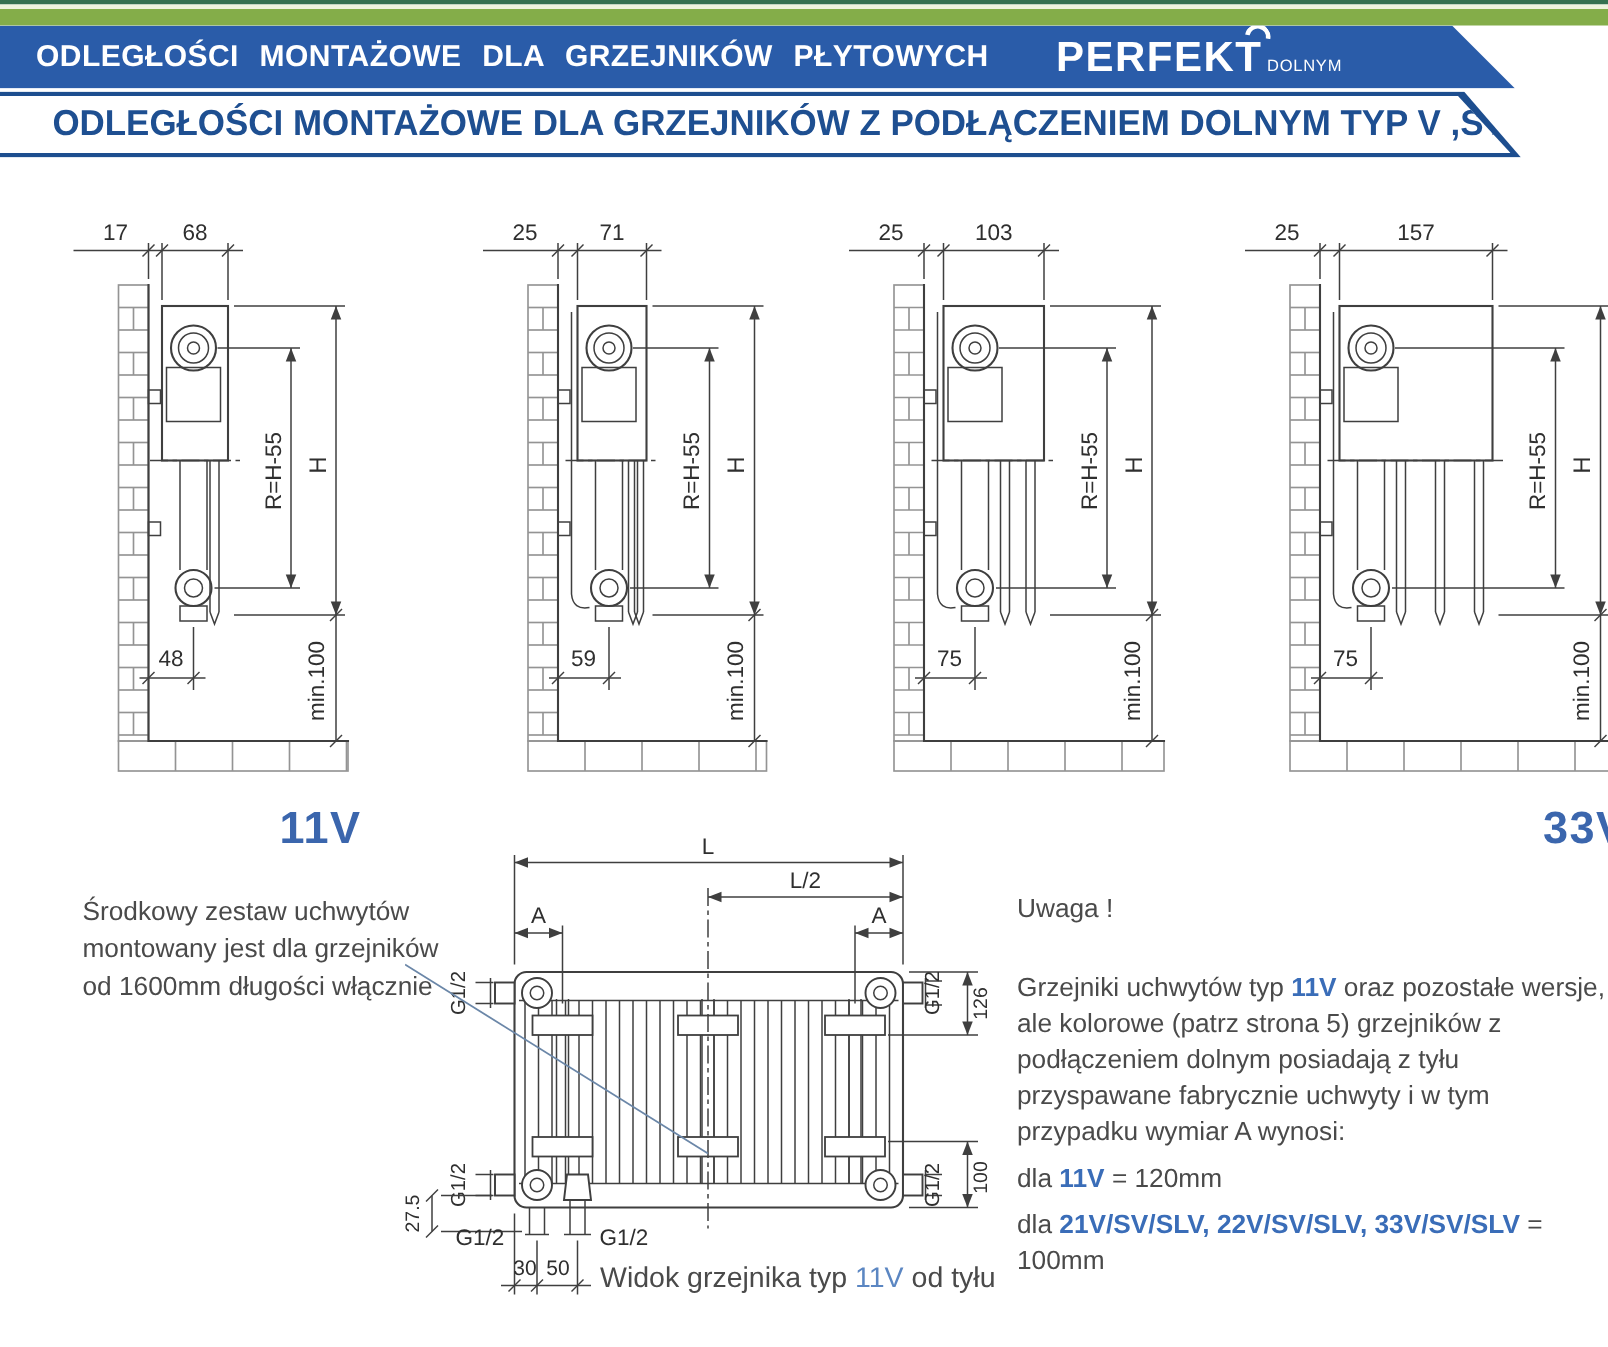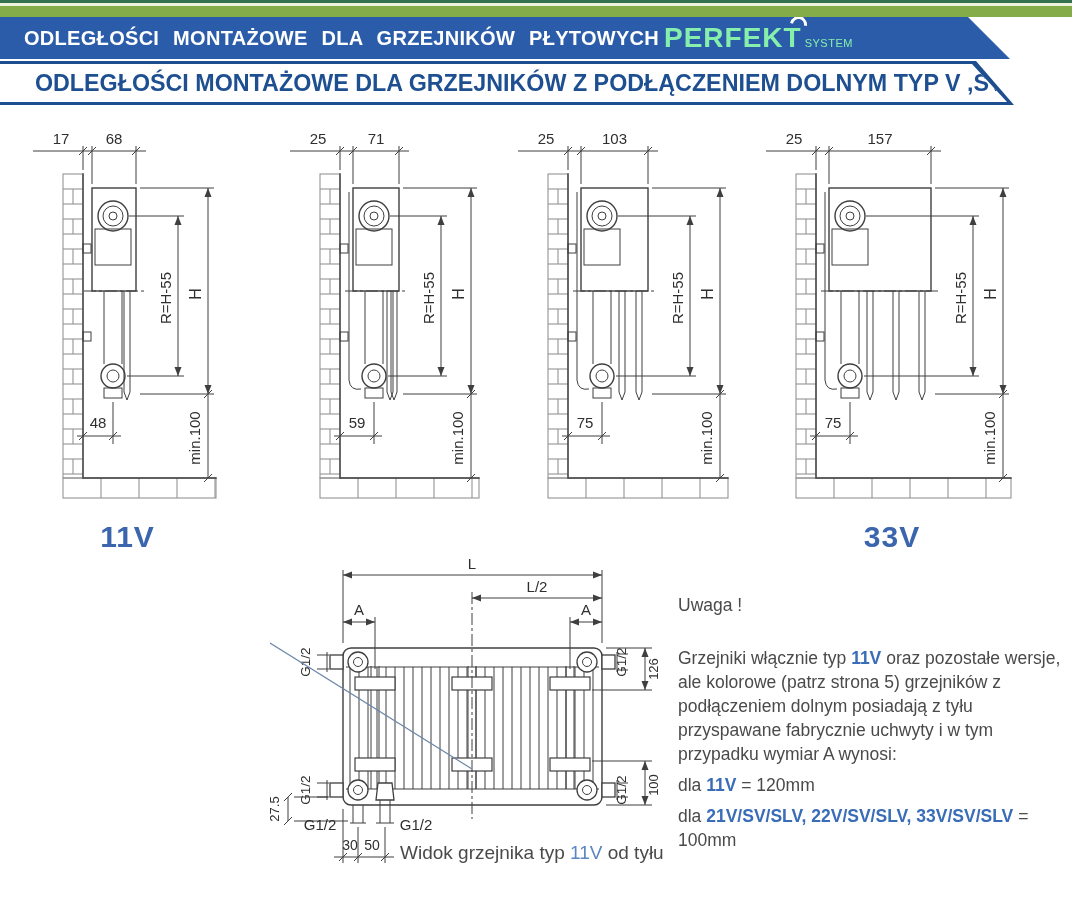--- a/index.html
+++ b/index.html
@@ -7,36 +7,36 @@
 
   
   .hdr{position:absolute;top:0;left:0;width:1072px;height:110px;}
   .strip-a{height:3px;background:#35704f;}
   .strip-b{height:3px;background:#eef3dd;}
   .strip-c{height:11px;background:#84ad49;}
   .banner-main{position:absolute;top:17px;left:0;width:1010px;height:42px;background:#2a5ca9;
     clip-path:polygon(0 0,968px 0,1010px 100%,0 100%);display:flex;align-items:center;}
   .title-main{color:#fff;font-size:20px;font-weight:bold;letter-spacing:.3px;word-spacing:8px;
     padding-left:24px;white-space:nowrap;}
-  .brand{position:absolute;left:664px;top:10px;display:flex;align-items:baseline;color:#86efac;}
+  .brand{position:absolute;left:704px;top:10px;display:flex;align-items:baseline;color:#ffffff;}
   .brand-main{font-size:28px;font-weight:bold;letter-spacing:1px;line-height:22px;}
   .brand-arc{width:11px;height:11px;border:3px solid #fff;border-radius:50%;
     border-bottom-color:transparent;border-left-color:transparent;transform:rotate(-35deg);
     margin-left:-12px;position:relative;top:-14px;display:inline-block;}
   .brand-sub{font-size:11px;letter-spacing:.5px;margin-left:-2px;}
   .banner-sub{position:absolute;top:61px;left:0;width:1014px;height:44px;background:#1d4e8f;
     clip-path:polygon(0 0,976px 0,1014px 100%,0 100%);}
   .banner-sub-inner{position:absolute;top:3px;bottom:3px;left:0;right:0;background:#fff;
     clip-path:polygon(0 0,972px 0,1007px 100%,0 100%);display:flex;align-items:center;}
   .title-sub{color:#1e4f91;font-size:24px;font-weight:bold;padding-left:36px;white-space:nowrap;
     transform:scaleX(.97);transform-origin:left center;}
 
   
   .diagrams{position:absolute;top:126px;left:30px;display:flex;align-items:flex-start;}
-  figure{margin:0;text-align:center;}
+  figure{margin:16px;text-align:right;}
   .f1{margin-right:62px;} .f2{margin-right:28px;} .f3{margin-right:26px;}
   figcaption{color:#3b66ad;font-size:30px;font-weight:bold;margin-top:14px;letter-spacing:1px;}
 
   
   svg{display:block;}
   .ln{stroke:#3f3f3f;stroke-width:1.4;fill:none;stroke-linecap:square;}
   .thin{stroke:#3f3f3f;stroke-width:1;fill:none;}
   .dim{stroke:#3f3f3f;stroke-width:1;fill:none;}
   .brick{stroke:#949494;stroke-width:1.1;fill:none;}
   .dash{stroke-dasharray:12 3 3 3;}
@@ -66,21 +66,21 @@
 
   <div class="hdr">
     <div class="strip-a"></div>
     <div class="strip-b"></div>
     <div class="strip-c"></div>
     <div class="banner-main">
       <span class="title-main">ODLEGŁOŚCI MONTAŻOWE DLA GRZEJNIKÓW PŁYTOWYCH</span>
       <span class="brand">
         <span class="brand-main">PERFEKT</span>
         <span class="brand-arc"></span>
-        <span class="brand-sub">SYSTEM</span>
+        <span class="brand-sub">DOLNYM</span>
       </span>
     </div>
     <div class="banner-sub">
       <div class="banner-sub-inner">
         <span class="title-sub">ODLEGŁOŚCI MONTAŻOWE DLA GRZEJNIKÓW Z PODŁĄCZENIEM DOLNYM TYP V ,SV ,SLV</span>
       </div>
     </div>
   </div>
 
   <div class="diagrams">
@@ -485,20 +485,25 @@
             <line x1="49" y1="314" x2="57" y2="306" class="dim"></line>
             <line x1="83" y1="314" x2="91" y2="306" class="dim"></line>
             <text x="70" y="302" text-anchor="middle" class="dimtxt" font-size="15">75</text>
           </g>
         </svg>
       <figcaption>33V</figcaption>
     </figure>
   </div>
 
   <div class="bottom">
+    <div class="note left-note">
+      <div>Środkowy zestaw uchwytów</div>
+      <div>montowany jest dla grzejników</div>
+      <div>od 1600mm długości włącznie</div>
+    </div>
 
     <div class="rear-wrap">
       <svg id="rearview" width="420" height="330" viewBox="0 0 420 330">
           <g>
             <rect x="73" y="91" width="259" height="157" class="ln" rx="8"></rect>
             <line x1="76" y1="110" x2="329" y2="110" class="thin"></line>
             <line x1="76" y1="232" x2="329" y2="232" class="thin"></line>
             <g>
               <line x1="80" y1="110" x2="80" y2="232" class="thin"></line>
               <line x1="89" y1="110" x2="89" y2="232" class="thin"></line>
@@ -643,21 +648,21 @@
         </svg>
     </div>
 
     <div class="caption">
       <span>Widok grzejnika typ </span><span class="cap-hl">11V</span><span> od tyłu</span>
     </div>
 
     <div class="note right-note">
       <p class="head">Uwaga !</p>
       <p class="para">
-        <span>Grzejniki włącznie typ </span><span class="hl">11V</span><span> oraz pozostałe wersje, ale kolorowe (patrz strona 5) grzejników z podłączeniem dolnym posiadają z tyłu przyspawane fabrycznie uchwyty i w tym przypadku wymiar A wynosi:</span>
+        <span>Grzejniki uchwytów typ </span><span class="hl">11V</span><span> oraz pozostałe wersje, ale kolorowe (patrz strona 5) grzejników z podłączeniem dolnym posiadają z tyłu przyspawane fabrycznie uchwyty i w tym przypadku wymiar A wynosi:</span>
       </p>
       <p class="dla">
         <span>dla </span><span class="hl">11V</span><span> = 120mm</span>
       </p>
       <p class="dla">
         <span>dla </span><span class="hl">21V/SV/SLV, 22V/SV/SLV, 33V/SV/SLV</span><span> = 100mm</span>
       </p>
     </div>
   </div>
 </div>

